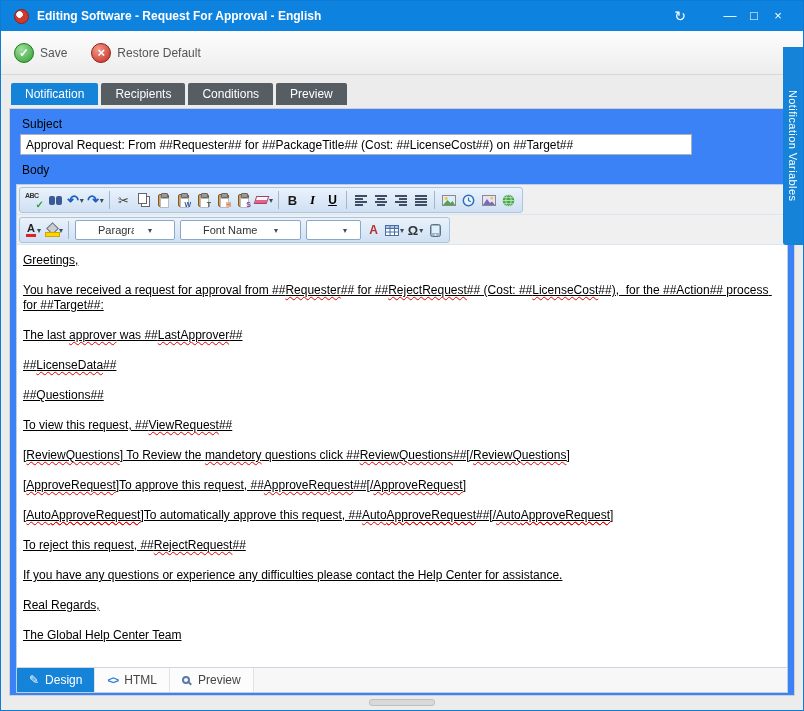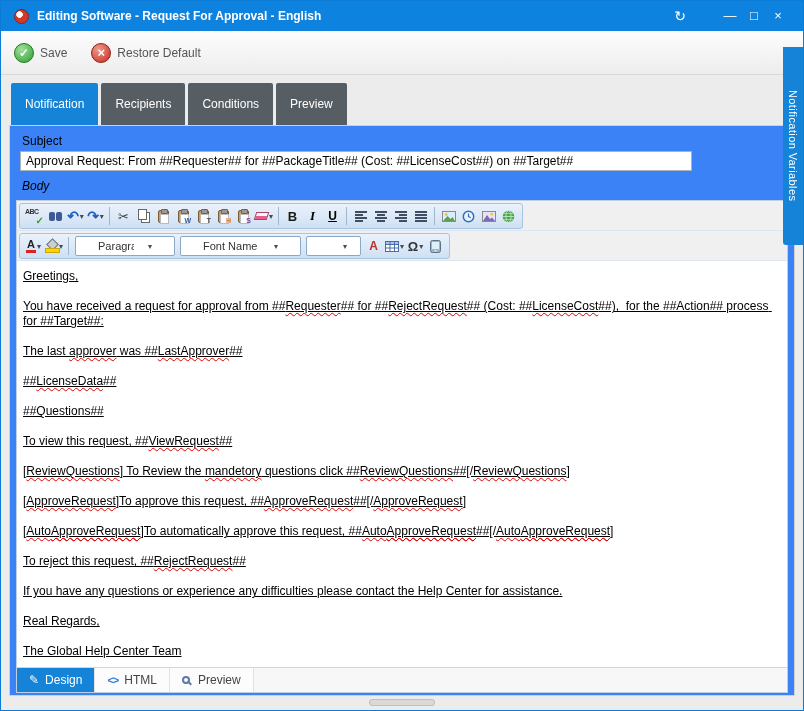--- a/index.html
+++ b/index.html
@@ -22,21 +22,21 @@
   .toolbar { flex:0 0 44px; background:linear-gradient(#fdfdfd,#ededed); border-bottom:1px solid #d8d8d8;
              display:flex; align-items:center; padding:0 13px; gap:24px; }
   .tb-btn { display:flex; align-items:center; gap:6px; color:#555; font-size:12px; }
   .round-ic { width:20px; height:20px; border-radius:50%; color:#fff; font-size:12px; font-weight:bold;
               display:flex; align-items:center; justify-content:center; }
   .ic-save { background:radial-gradient(circle at 35% 30%, #9fe09f, #2f9e2f); border:1px solid #1f7a1f; }
   .ic-restore { background:radial-gradient(circle at 35% 30%, #f09a8d, #c62b1e); border:1px solid #8f2015; font-size:13px; }
 
   
   .tabs-row { flex:0 0 33px; display:flex; gap:3px; padding:8px 0 0 10px; background:#ececec; }
-  .tab { height:42px; padding:9px 14px; display:flex; align-items:center; font-size:12px;
+  .tab { height:22px; padding:9px 14px; display:flex; align-items:center; font-size:12px;
          color:#fff; background:#565d63; border-radius:2px 2px 0 0; }
   .tab.active { background:#1583d7; }
 
   
   .panel { flex:1 1 auto; margin:0 8px; background:#3b82f6; border:1px solid #d0d0d0;
            display:flex; flex-direction:column; padding:6px 4px 2px; min-height:0; }
   .field-label { font-size:12px; color:#000; margin:2px 0 3px 8px; }
   .subject-input { margin-left:6px; width:672px; height:21px; border:1px solid #a9b2ba;
                    font:12px "Liberation Sans",sans-serif; padding:0 5px; }
 
@@ -151,21 +151,21 @@
     <span class="tab">Recipients</span>
     <span class="tab">Conditions</span>
     <span class="tab">Preview</span>
   </div>
 
   <div class="panel">
 
     <div class="field-label">Subject</div>
     <input class="subject-input" type="text" value="Approval Request: From ##Requester## for ##PackageTitle## (Cost: ##LicenseCost##) on ##Target##" style="">
 
-    <div class="field-label" style="margin-top:8px;font-style:italic;">Body</div>
+    <div class="field-label" style="margin-top:8px;">Body</div>
 
     <div class="editor">
 
       <div class="tstrip">
         <span class="chunk">
           <span class="tbtn">
             <span class="spell">
               <span class="t">ABC</span>
                 <span class="c">✓</span>
             </span>

